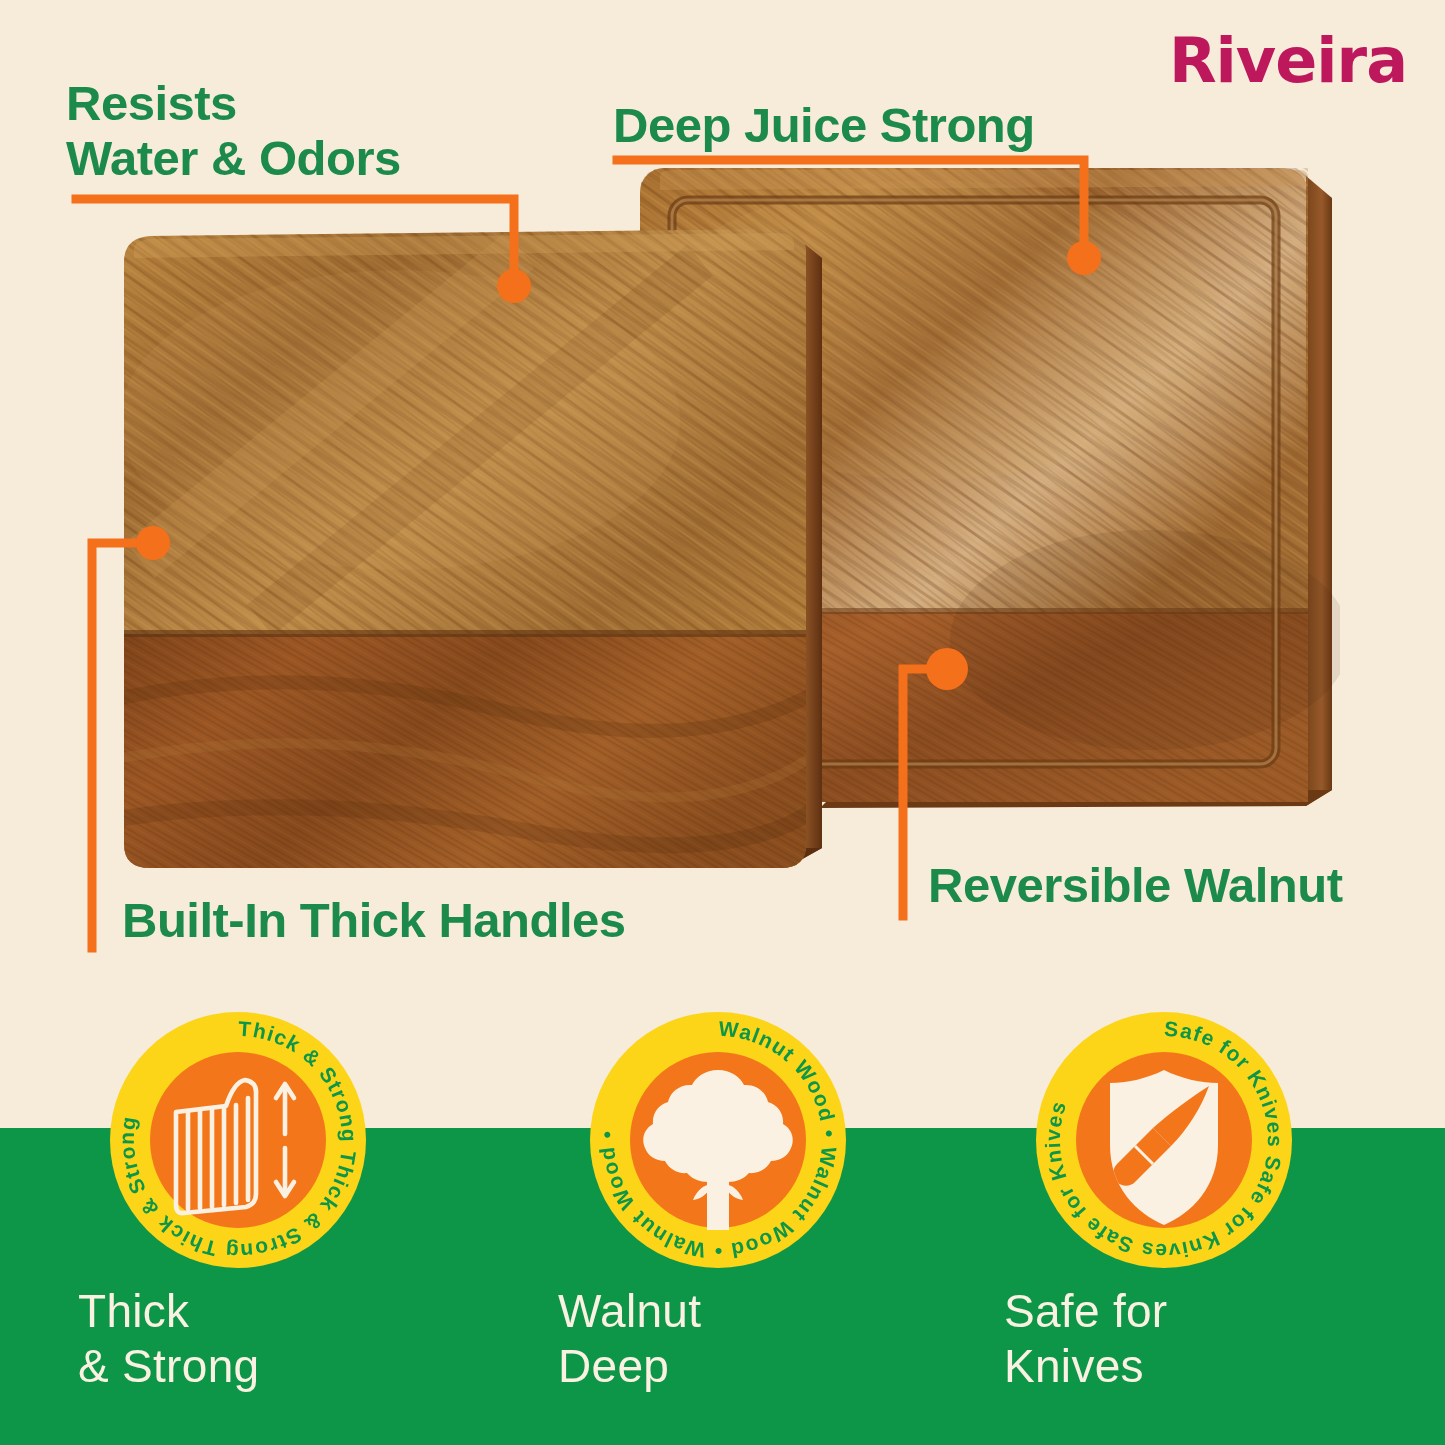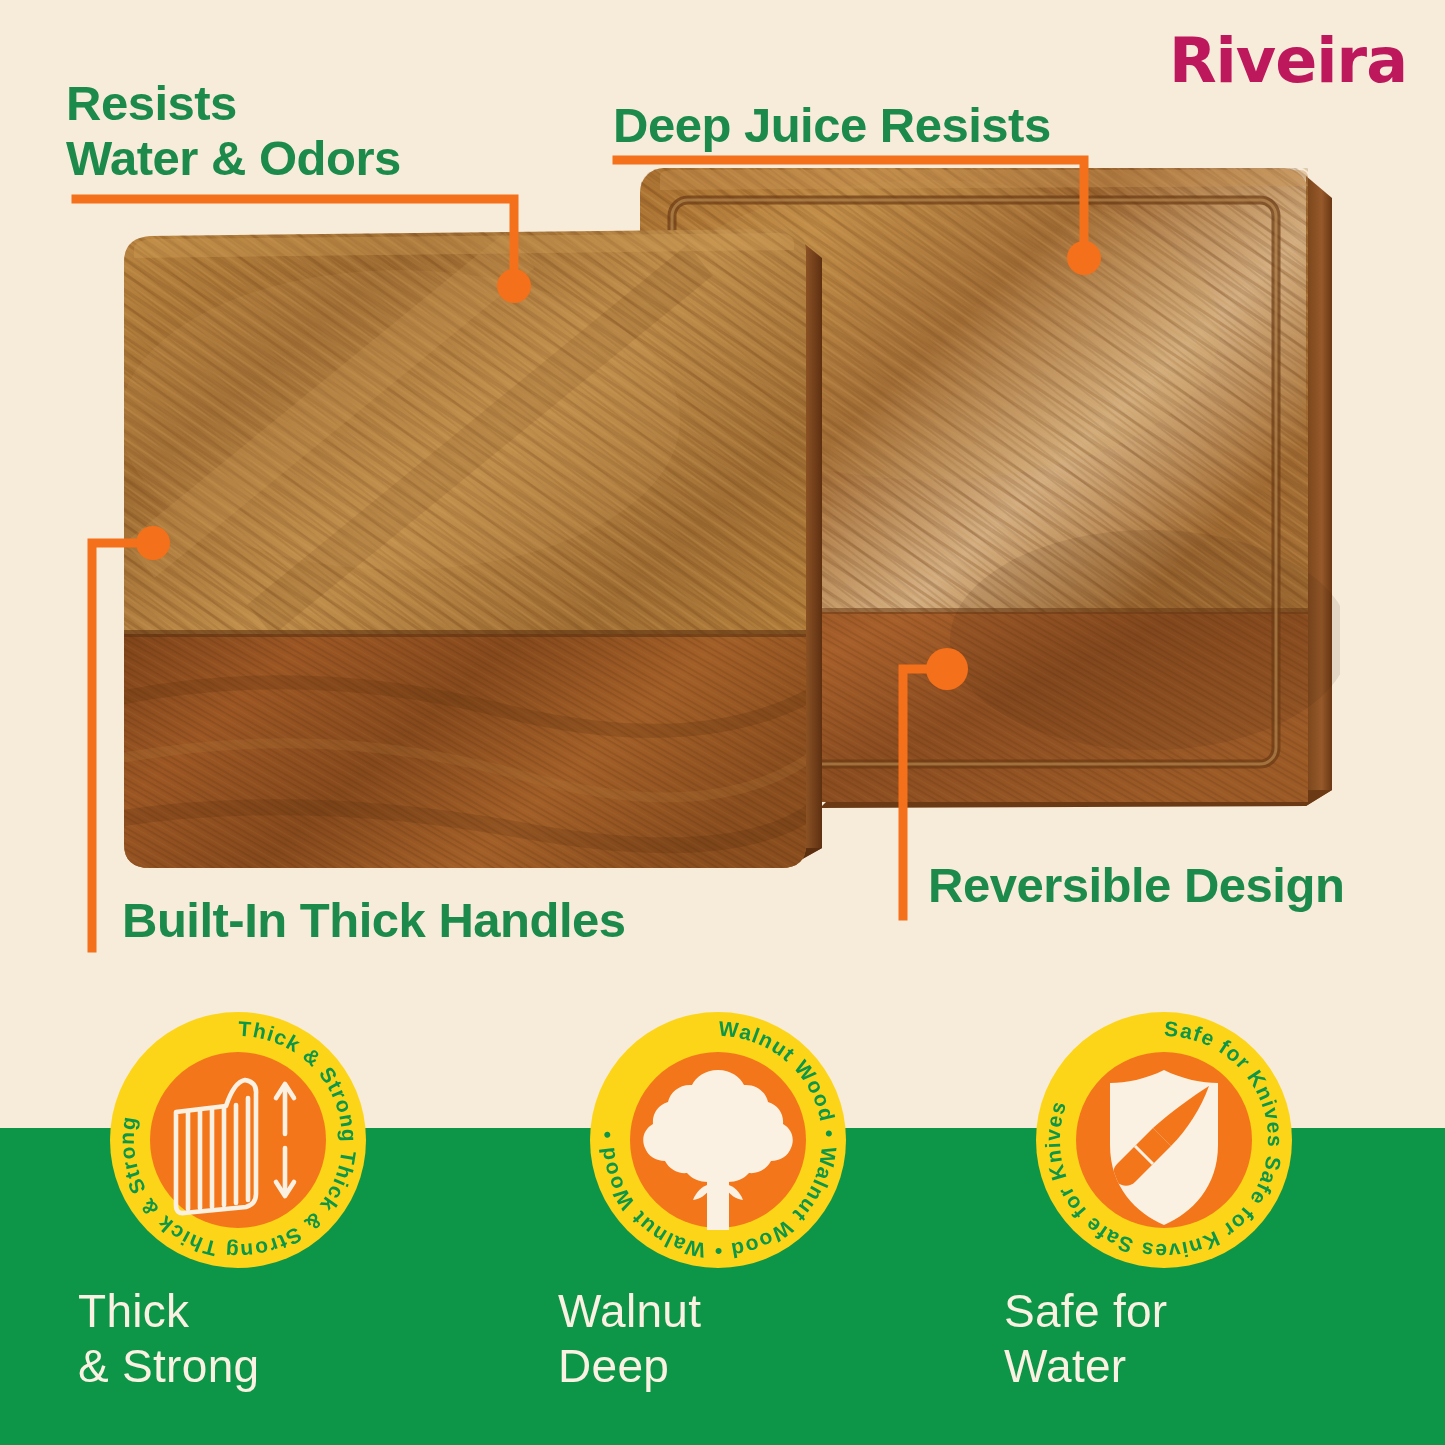--- a/index.html
+++ b/index.html
@@ -205,25 +205,25 @@
       <circle cx="514" cy="286" r="17"></circle>
       <circle cx="1084" cy="258" r="17"></circle>
       <circle cx="153" cy="543" r="17"></circle>
       <circle cx="947" cy="669" r="21"></circle>
     </g>
   </svg>
 
   <div class="callout-label cl-water">Resists
 Water &amp; Odors</div>
 
-  <div class="callout-label cl-grooves">Deep Juice Resists</div>
+  <div class="callout-label cl-grooves">Deep Juice Strong</div>
 
   <div class="callout-label cl-handles">Built-In Thick Handles</div>
 
-  <div class="callout-label cl-reversible">Reversible Design</div>
+  <div class="callout-label cl-reversible">Reversible Walnut</div>
 
   <div class="logo">Riveira</div>
 
   <div class="badges">
 
     <svg class="badge badge-1" viewBox="0 0 264 264">
       <defs>
         <path id="ringPath1" d="M132,132 m0,-104 a104,104 0 1,1 0,208 a104,104 0 1,1 0,-208"></path>
       </defs>
       <circle cx="132" cy="132" r="128" fill="#FCD518"></circle>
@@ -306,15 +306,15 @@
         </g>
       </g>
     </svg>
   </div>
 
   <div class="caption cap-1">Thick
 &amp; Strong</div>
   <div class="caption cap-2">Walnut
 Deep</div>
   <div class="caption cap-3">Safe for
-Water</div>
+Knives</div>
 
 </div>
 
 </body></html>

